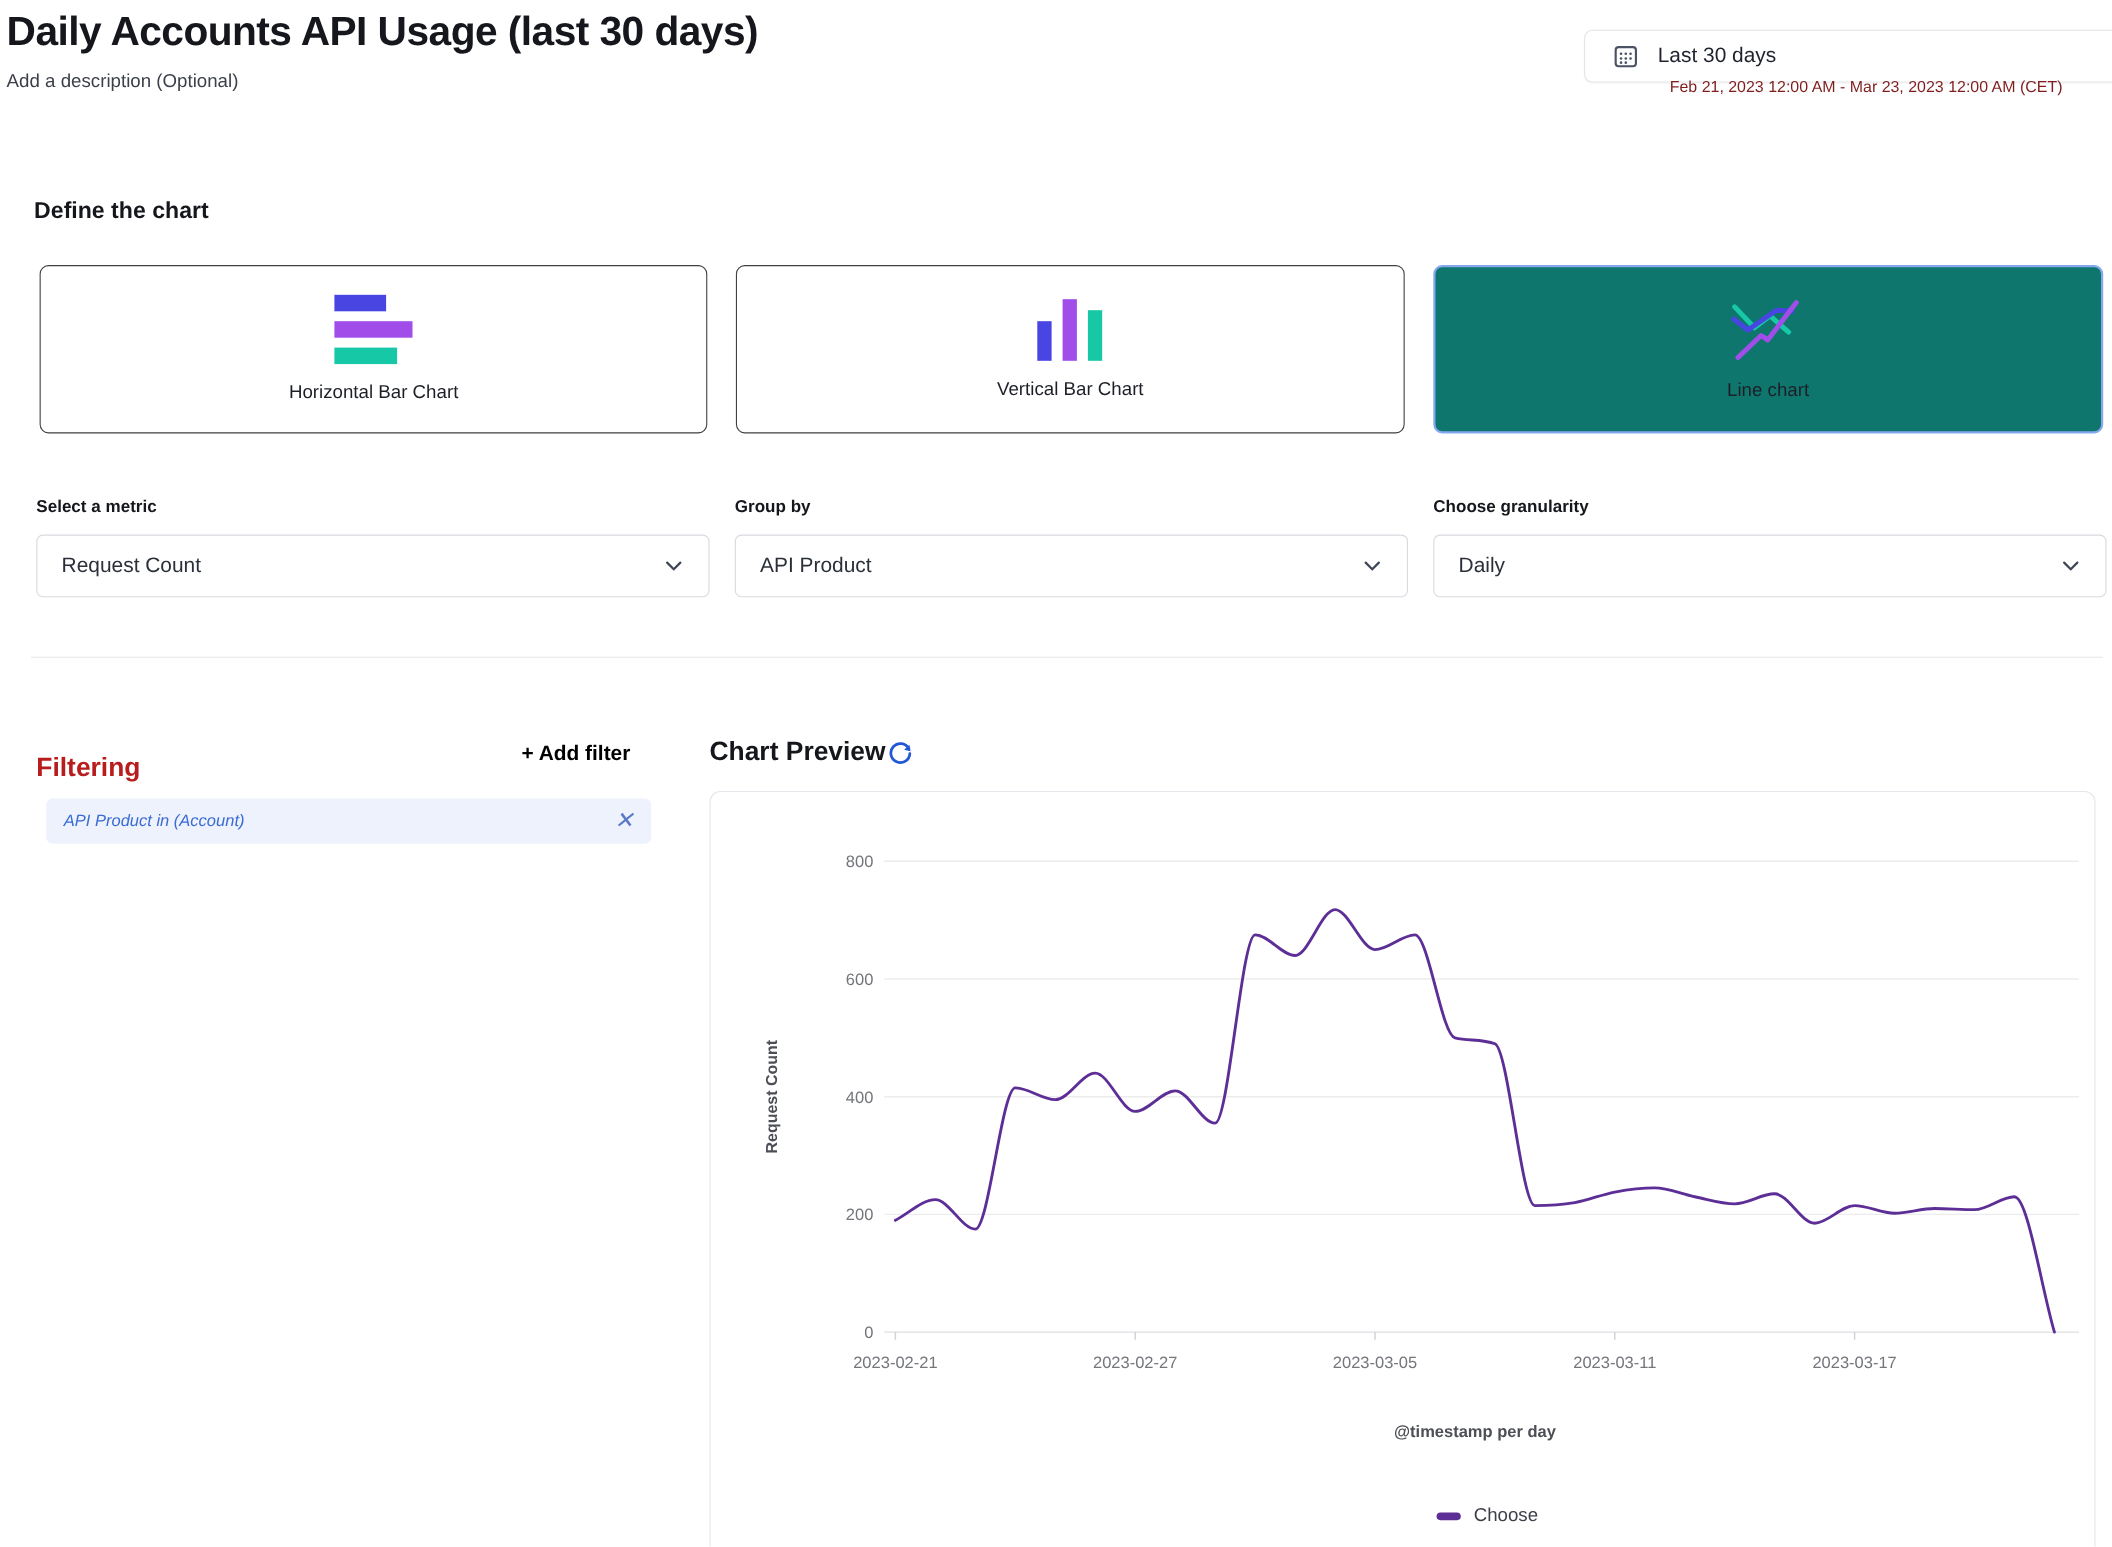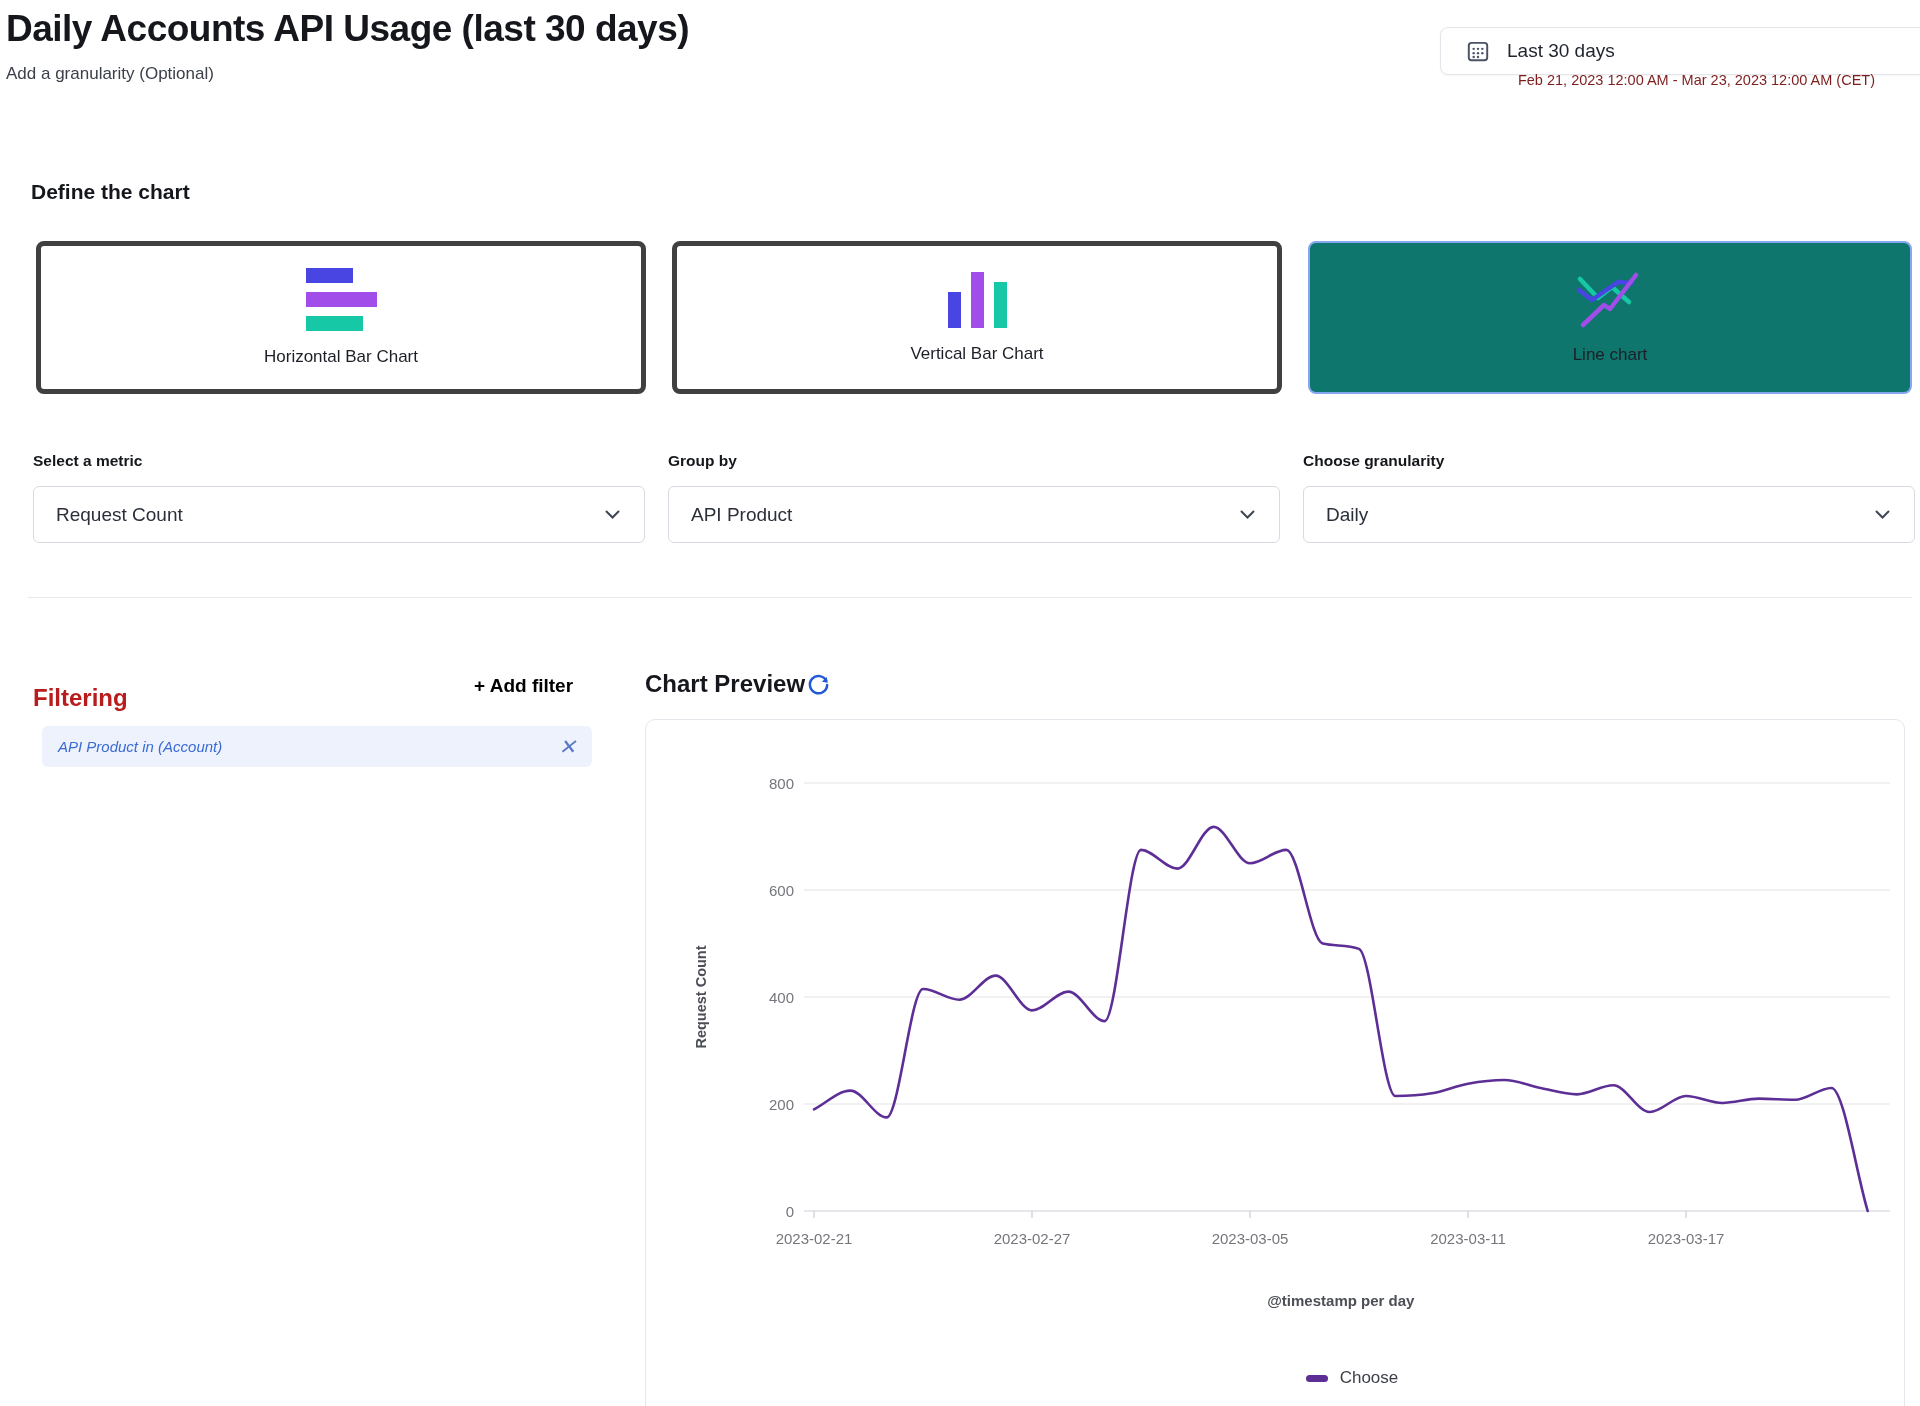--- a/index.html
+++ b/index.html
@@ -18,21 +18,21 @@
     display:flex; align-items:center; gap:16px; padding-left:24px;
     cursor:pointer;
     margin-top:19px;
   }
   .datepicker-label { font-size:19px; color:#1f232d; }
   .daterange { position:absolute; top:72px; right:45px; font-size:14.5px; color:#7f1d1d; }
   
   .section-define-heading { position:absolute; left:31px; top:180px; font-size:21px; font-weight:700; color:#15171c; }
   .cards-row { position:absolute; left:36px; top:241px; width:1876px; height:153px; display:flex; gap:26px; }
   .chart-card {
-    flex:1 1 0; border:5px solid #404040; border-radius:8px; background:#fff;
+    flex:1 1 0; border:1px solid #404040; border-radius:8px; background:#fff;
     display:flex; flex-direction:column; align-items:center; justify-content:center; gap:16px;
     cursor:pointer;
   }
   .chart-card.selected { background:#0f766e; border:2px solid #85a7ef; }
   .card-label { font-size:17px; color:#1c1f26; }
   .hbar-icon { display:flex; flex-direction:column; gap:9px; align-items:flex-start; }
   .hbar-icon .b1 { width:47px; height:15px; }
   .hbar-icon .b2 { width:71px; height:15px; }
   .hbar-icon .b3 { width:57px; height:15px; }
   .vbar-icon { display:flex; gap:10px; align-items:flex-end; height:56px; }
@@ -69,21 +69,21 @@
   }
   .chart-svg { position:absolute; left:0; top:0; }
   .legend-row { position:absolute; left:168px; width:1076px; top:648px; display:flex; align-items:center; justify-content:center; gap:12px; }
   .legend-swatch { width:22px; height:7px; border-radius:3.5px; }
   .legend-label { font-size:17px; color:#3c3f47; }
 </style>
 </head>
 <body>
 
 <h1 class="page-title">Daily Accounts API Usage (last 30 days)</h1>
-<div class="page-desc">Add a granularity (Optional)</div>
+<div class="page-desc">Add a description (Optional)</div>
 
 <div class="datepicker">
   <span style="display:flex;">
     <svg width="26" height="26" viewBox="0 0 24 24" fill="none" stroke="#4a5264" stroke-width="1.8">
       <rect x="3.5" y="4.5" width="17" height="16" rx="2.5"></rect>
       <g fill="#4a5264" stroke="none">
         <circle cx="8" cy="10" r="1.1"></circle>
           <circle cx="12" cy="10" r="1.1"></circle>
           <circle cx="16" cy="10" r="1.1"></circle>
         <circle cx="8" cy="14" r="1.1"></circle>

